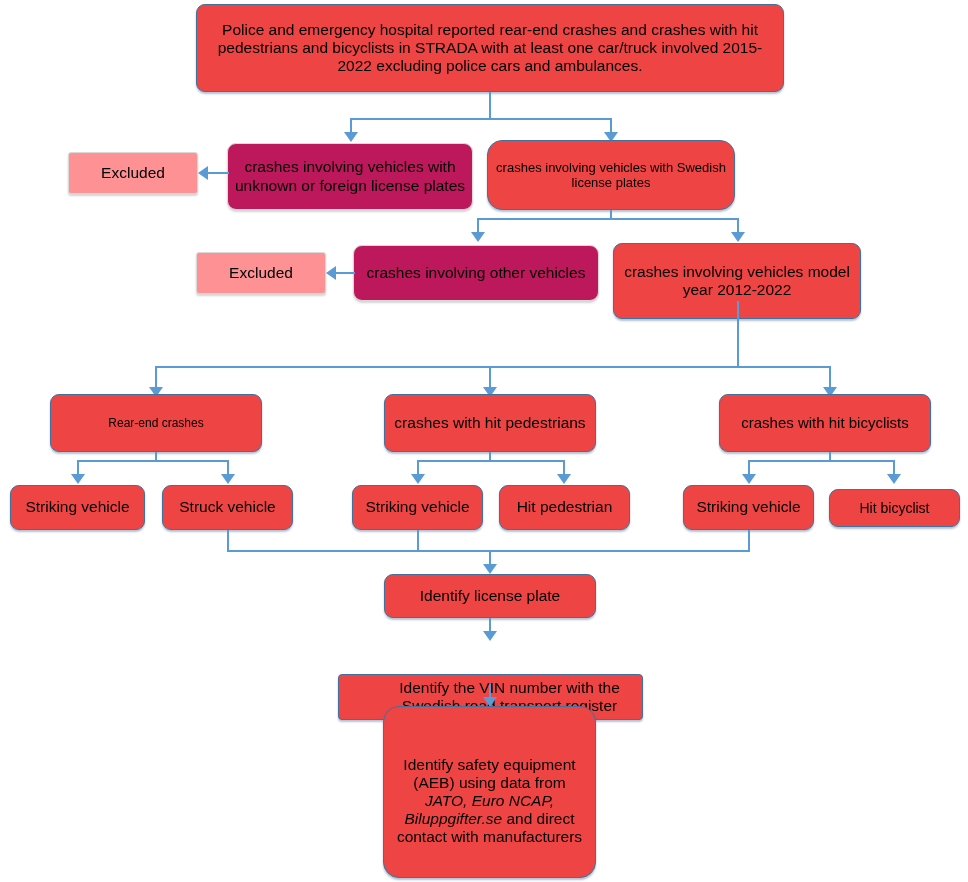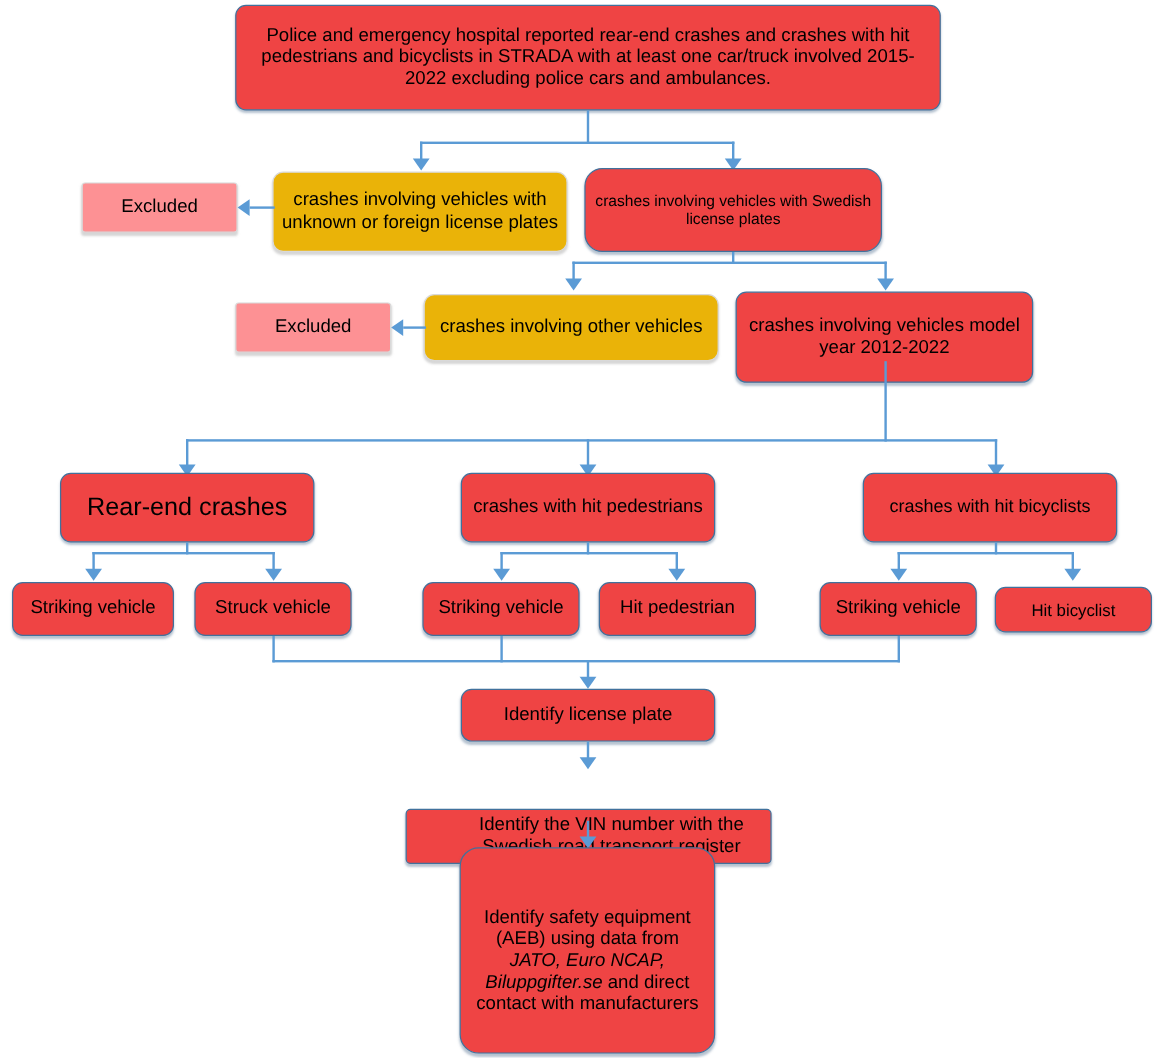--- a/index.html
+++ b/index.html
@@ -29,21 +29,21 @@
     border-radius: 9px;
     padding: 2px 6px;
     white-space: pre-line;
   }
   .node.blue {
     background: #ef4444;
     border: 1px solid #41719c;
     box-shadow: 0 2px 2px rgba(90,120,150,0.45);
   }
   .node.lightblue {
-    background: #eab308;
+    background: #be185d;
     border: 1px solid #d9d9d9;
     box-shadow: 0 2px 2px rgba(150,150,150,0.4);
   }
   .node.pink {
     background: #fd9194;
     border: 1px solid #d9d9d9;
     border-radius: 3px;
     box-shadow: 0 2px 2px rgba(150,150,150,0.4);
   }
   .node.sharp { border-radius: 4px; }
@@ -127,21 +127,21 @@
 
   <div class="line vline" style="left:737px; top:301px; height:67px;"></div>
   <div class="line hline" style="left:155px; top:366px; width:676px;"></div>
   <div class="line vline" style="left:155px; top:366px; height:24px;"></div>
   <div class="arrow-down" style="left:149px; top:387px;"></div>
   <div class="line vline" style="left:489px; top:366px; height:24px;"></div>
   <div class="arrow-down" style="left:483px; top:387px;"></div>
   <div class="line vline" style="left:829px; top:366px; height:24px;"></div>
   <div class="arrow-down" style="left:823px; top:387px;"></div>
 
-  <div class="node blue" style="left:50px; top:394px; width:212px; height:58px; font-size:21px;">
+  <div class="node blue" style="left:50px; top:394px; width:212px; height:58px; font-size:12px;">
     <span class="txt">Rear-end crashes</span>
   </div>
 
   <div class="node blue" style="left:384px; top:394px; width:212px; height:58px; font-size:15.5px;">
     <span class="txt">crashes with hit pedestrians</span>
   </div>
 
   <div class="node blue" style="left:719px; top:394px; width:212px; height:58px; font-size:15px;">
     <span class="txt">crashes with hit bicyclists</span>
   </div>

